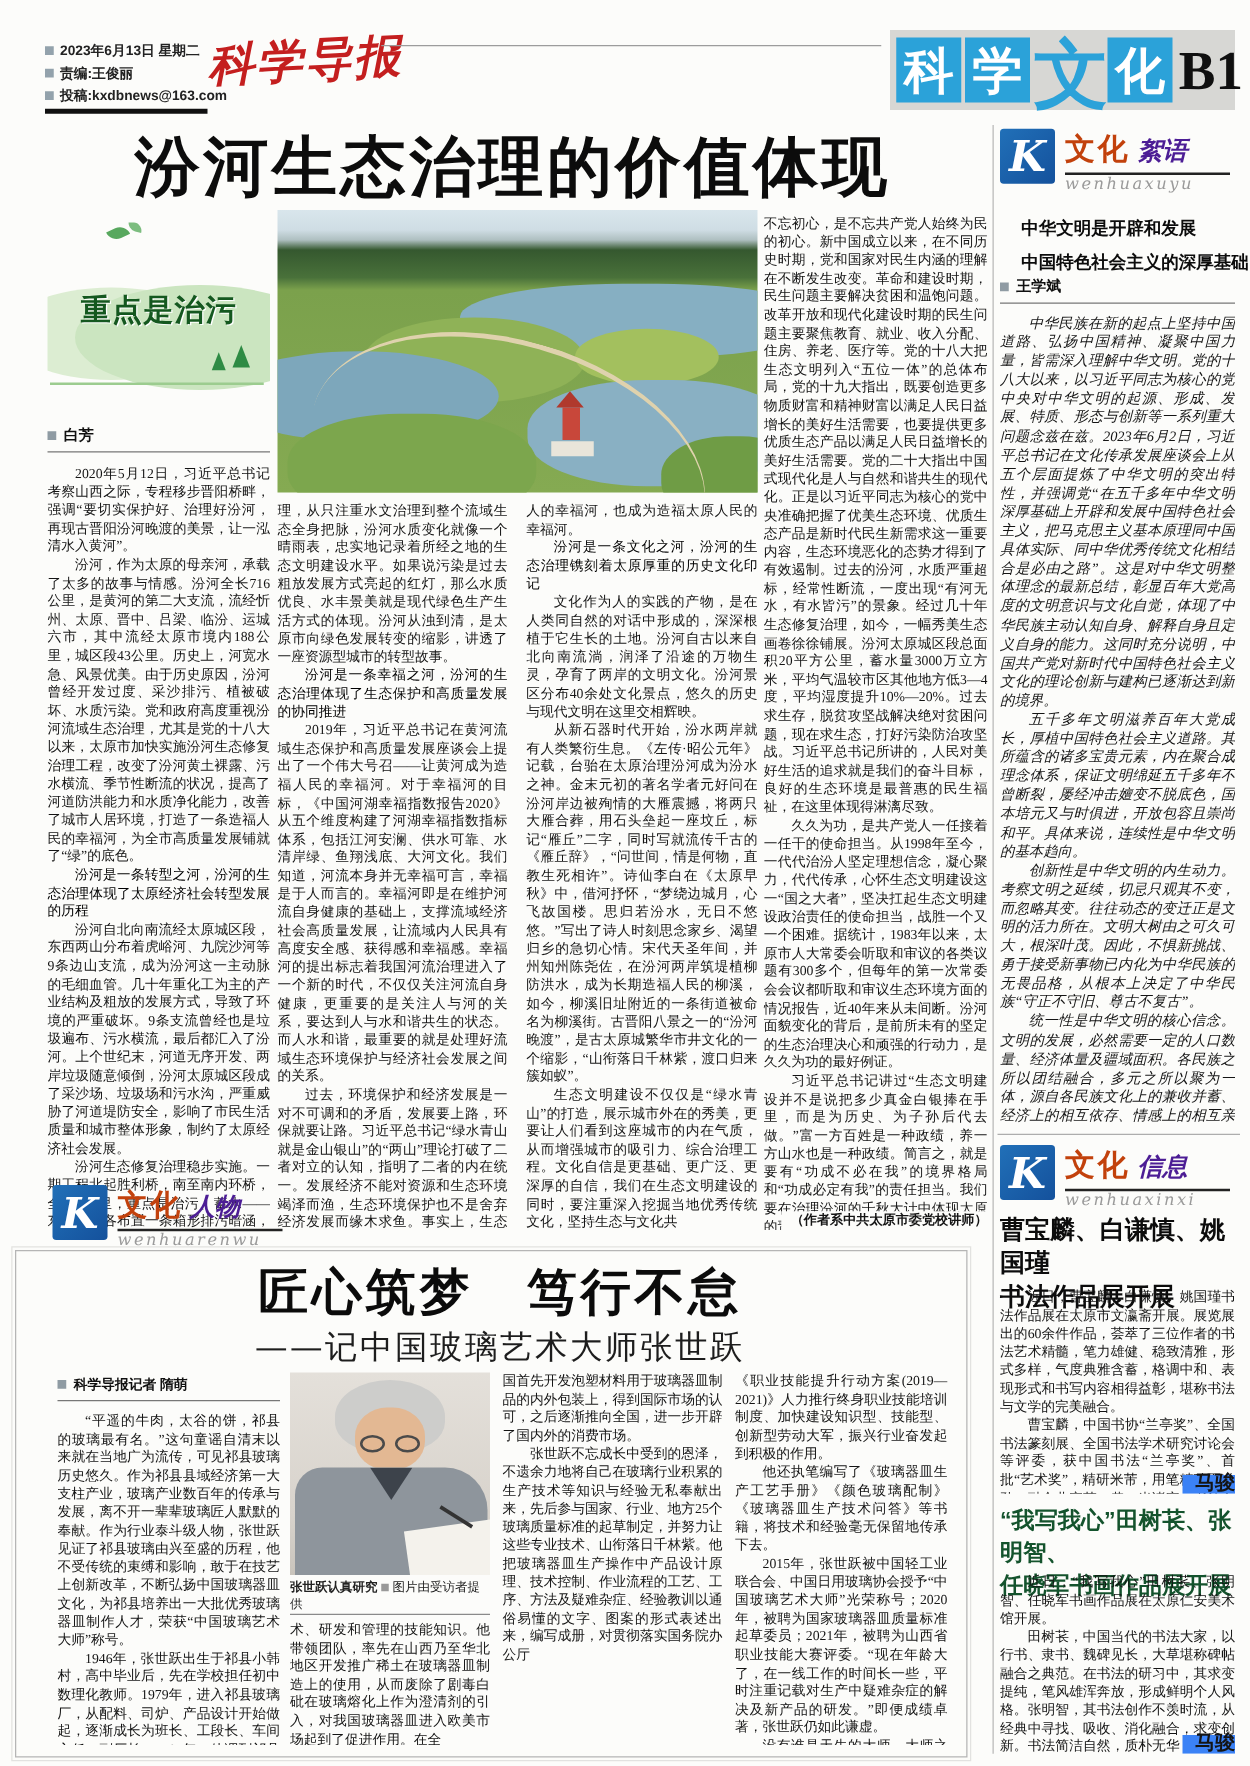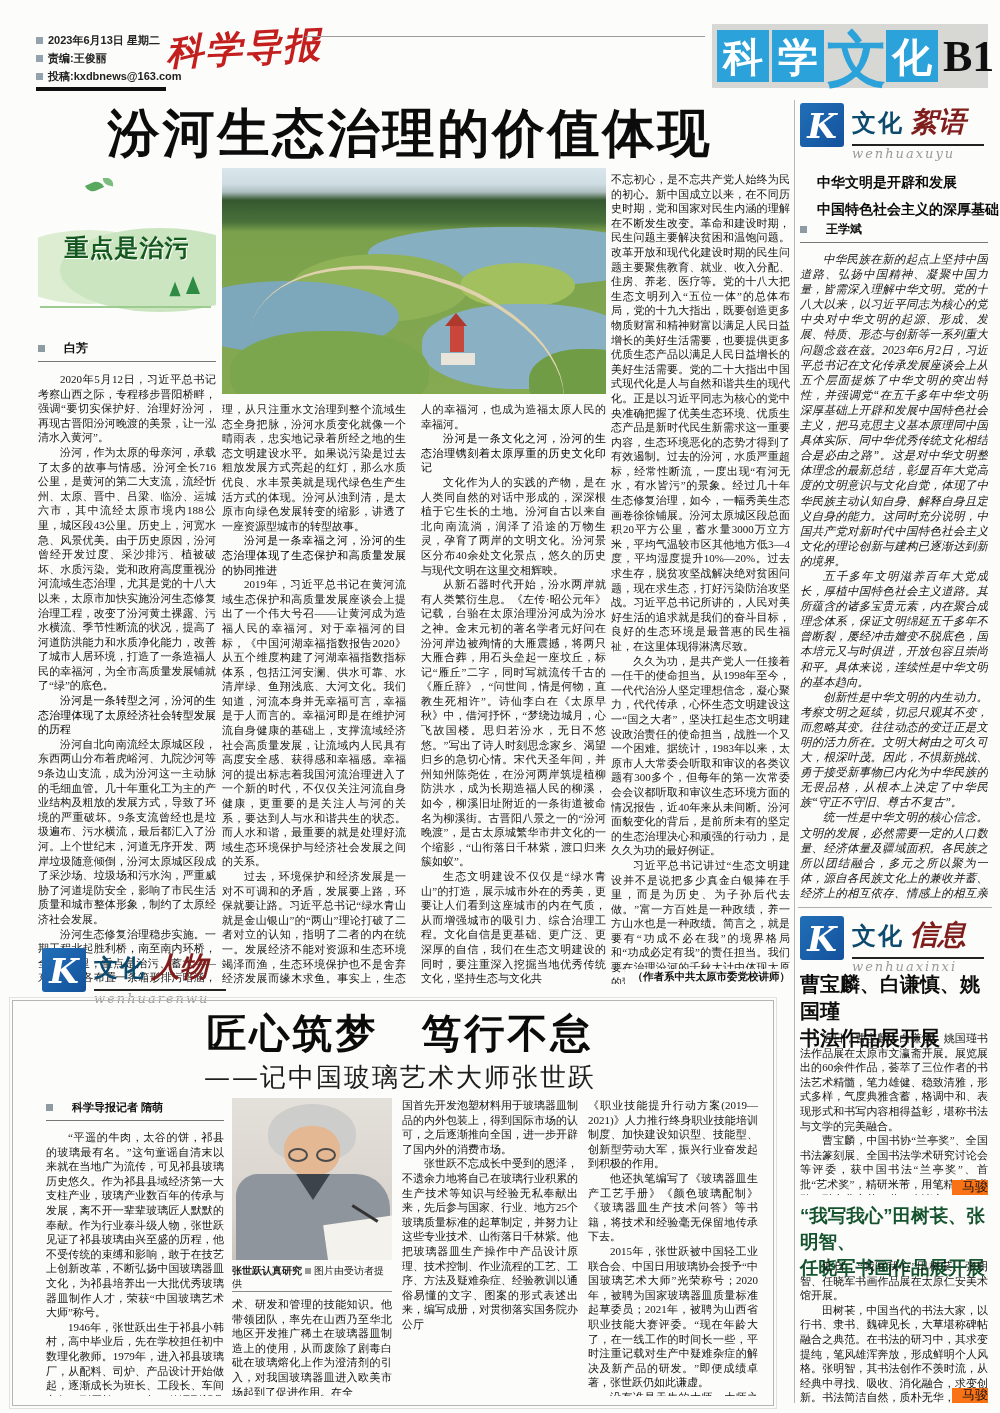--- a/index.html
+++ b/index.html
@@ -22,21 +22,21 @@
   .eco-badge{position:absolute;left:38px;top:178px;width:178px;height:142px;overflow:hidden}
   .eco-hill1{position:absolute;left:-34px;bottom:16px;width:170px;height:74px;background:#dcedd2;border-radius:50%}
   .eco-hill2{position:absolute;right:-44px;bottom:8px;width:200px;height:84px;background:#cbe5c0;border-radius:50%}
   .eco-base{position:absolute;left:2px;bottom:12px;width:96%;height:2px;background:#9ccc8f}
   .eco-leaf{position:absolute;left:48px;top:4px;width:17px;height:9px;background:#58a85e;border-radius:0 9px 0 9px;transform:rotate(-25deg)}
   .eco-leaf2{position:absolute;left:64px;top:0;width:12px;height:7px;background:#7cbd7f;border-radius:0 8px 0 8px;transform:rotate(15deg)}
   .eco-text{position:absolute;left:0;top:54px;width:100%;text-align:center;font-family:"Liberation Sans",sans-serif;font-weight:900;font-size:24px;color:#14581f;letter-spacing:1px;text-shadow:1px 1px 0 #fff}
   .tree{position:absolute;width:0;height:0;border-left:7px solid transparent;border-right:7px solid transparent;border-bottom:18px solid #2e8b44}
   .t1{right:16px;bottom:26px}.t2{right:34px;bottom:22px;transform:scale(.8)}
 
-  .byline{position:absolute;font-family:"Liberation Sans",sans-serif;font-weight:bold;font-size:12px;display:flex;align-items:center;gap:19px;color:#101010}
+  .byline{position:absolute;font-family:"Liberation Sans",sans-serif;font-weight:bold;font-size:12px;display:flex;align-items:center;gap:6px;color:#101010}
   .byline .sq{background:#8f9ba3}
   .byline1{left:38px;top:340px}
   .rule{position:absolute;height:1px;background:#777}
   .r1{left:38px;top:361px;width:178px}
 
   .colbox{position:absolute;overflow:hidden;font-size:11px;line-height:14.6px;text-align:justify;color:#141414}
   .colbox p{margin:0;text-indent:2em}
   .colbox p.cont{text-indent:0}
   .colbox p.sub{font-family:"Liberation Sans",sans-serif;font-weight:normal;color:#000}
   .c1{left:38px;top:372px;width:178px;height:612px}
@@ -58,42 +58,42 @@
   .pm-path{left:6%;top:46%;width:84%;height:84%;border-radius:50%;border-top:4px solid #dfd2ad;transform:rotate(16deg)}
   .pm-pav-base{left:57%;top:82%;width:34px;height:12px;background:#e9e5da}
   .pm-pav-body{left:59.5%;top:70%;width:14px;height:26px;background:#c8473a}
   .pm-pav-roof{left:58%;top:64%;width:0;height:0;border-left:11px solid transparent;border-right:11px solid transparent;border-bottom:13px solid #b0392d}
 
   .vdiv{position:absolute;left:794px;top:100px;width:1px;height:1303px;background:#b8b8b8}
 
   
   .sec-head{position:absolute;display:flex;gap:8px;align-items:flex-start}
   .kbox{width:44px;height:44px;background:linear-gradient(135deg,#2170b8,#14519c);color:#fff;font-family:"DejaVu Serif",serif;font-weight:bold;font-style:italic;font-size:34px;line-height:46px;text-align:center;border-radius:3px;flex:0 0 auto}
-  .st-black{font-family:Liberation Mono, monospace;font-weight:900;font-size:24px;color:#0c4a6e;letter-spacing:2px}
-  .st-blue{font-family:"DejaVu Serif",serif;font-weight:bold;font-style:italic;font-size:28px;color:#7f1d1d;margin-left:6px}
+  .st-black{font-family:Liberation Mono, monospace;font-weight:900;font-size:24px;color:#c2410c;letter-spacing:2px}
+  .st-blue{font-family:"DejaVu Serif",serif;font-weight:bold;font-style:italic;font-size:20px;color:#4c1d95;margin-left:6px}
   .st-line{height:2px;background:#222;margin-top:3px;width:132px}
   .st-pinyin{font-family:"DejaVu Serif",serif;font-style:italic;font-size:13px;color:#9a9a9a;letter-spacing:2px}
 
   
   .sh-essay{left:800px;top:103px}
   .essay-title{position:absolute;left:800px;top:152px;width:192px;margin:17px;font-family:"Liberation Sans",sans-serif;font-weight:900;font-size:14px;line-height:27px;color:#0c0c0c}
   .byline-e{left:800px;top:221px}
   .re{left:800px;top:242px;width:188px}
   .ce{left:800px;top:252px;width:188px;height:648px}
   .kaiti{font-style:italic;font-size:11.5px;line-height:15.1px}
   .hdiv{position:absolute;background:#adadad;height:1px}
   .hd1{left:798px;top:907px;width:194px}
 
   
   .sh-info{left:800px;top:916px}
   .it1{position:absolute;left:800px;top:971px;width:194px;margin:0;font-family:"Liberation Sans",sans-serif;font-weight:900;font-size:20px;line-height:27px;color:#0c0c0c}
   .ci1{left:800px;top:1031px;width:188px;height:164px}
   .it2{position:absolute;left:800px;top:1203px;width:194px;margin:0;font-family:"Liberation Sans",sans-serif;font-weight:900;font-size:18.5px;line-height:26px;color:#14532d}
   .ci2{left:800px;top:1259px;width:188px;height:144px}
-  .sign{position:absolute;right:0;bottom:0;background:#f97316;padding-left:10px;font-weight:normal;font-size:13px;text-indent:0}
+  .sign{position:absolute;right:0;bottom:0;background:#3b82f6;padding-left:10px;font-weight:bold;font-size:16px;text-indent:0}
 
   
   .sh-person{left:42px;top:948px}
   .pbox{position:absolute;left:12px;top:1000px;width:760px;height:404px;border:1px solid #b5b5b5;outline:1px solid #e2e2e0;outline-offset:2px}
   .p-title{position:absolute;left:100px;top:1006px;width:600px;margin:0;text-align:center;font-family:"Liberation Sans",sans-serif;font-weight:900;font-size:40px;letter-spacing:3px;color:#0b0b0b}
   .p-subtitle{position:absolute;left:100px;top:1060px;width:600px;text-align:center;font-size:26px;font-family:"DejaVu Serif",serif;color:#1d1d1d;letter-spacing:2px}
   .bp{left:46px;top:1100px;font-size:11px}
   .rp{left:46px;top:1120px;width:178px}
   .pc1{left:46px;top:1130px;width:178px;height:266px}
   .pc2{left:232px;top:1297px;width:160px;height:99px}

